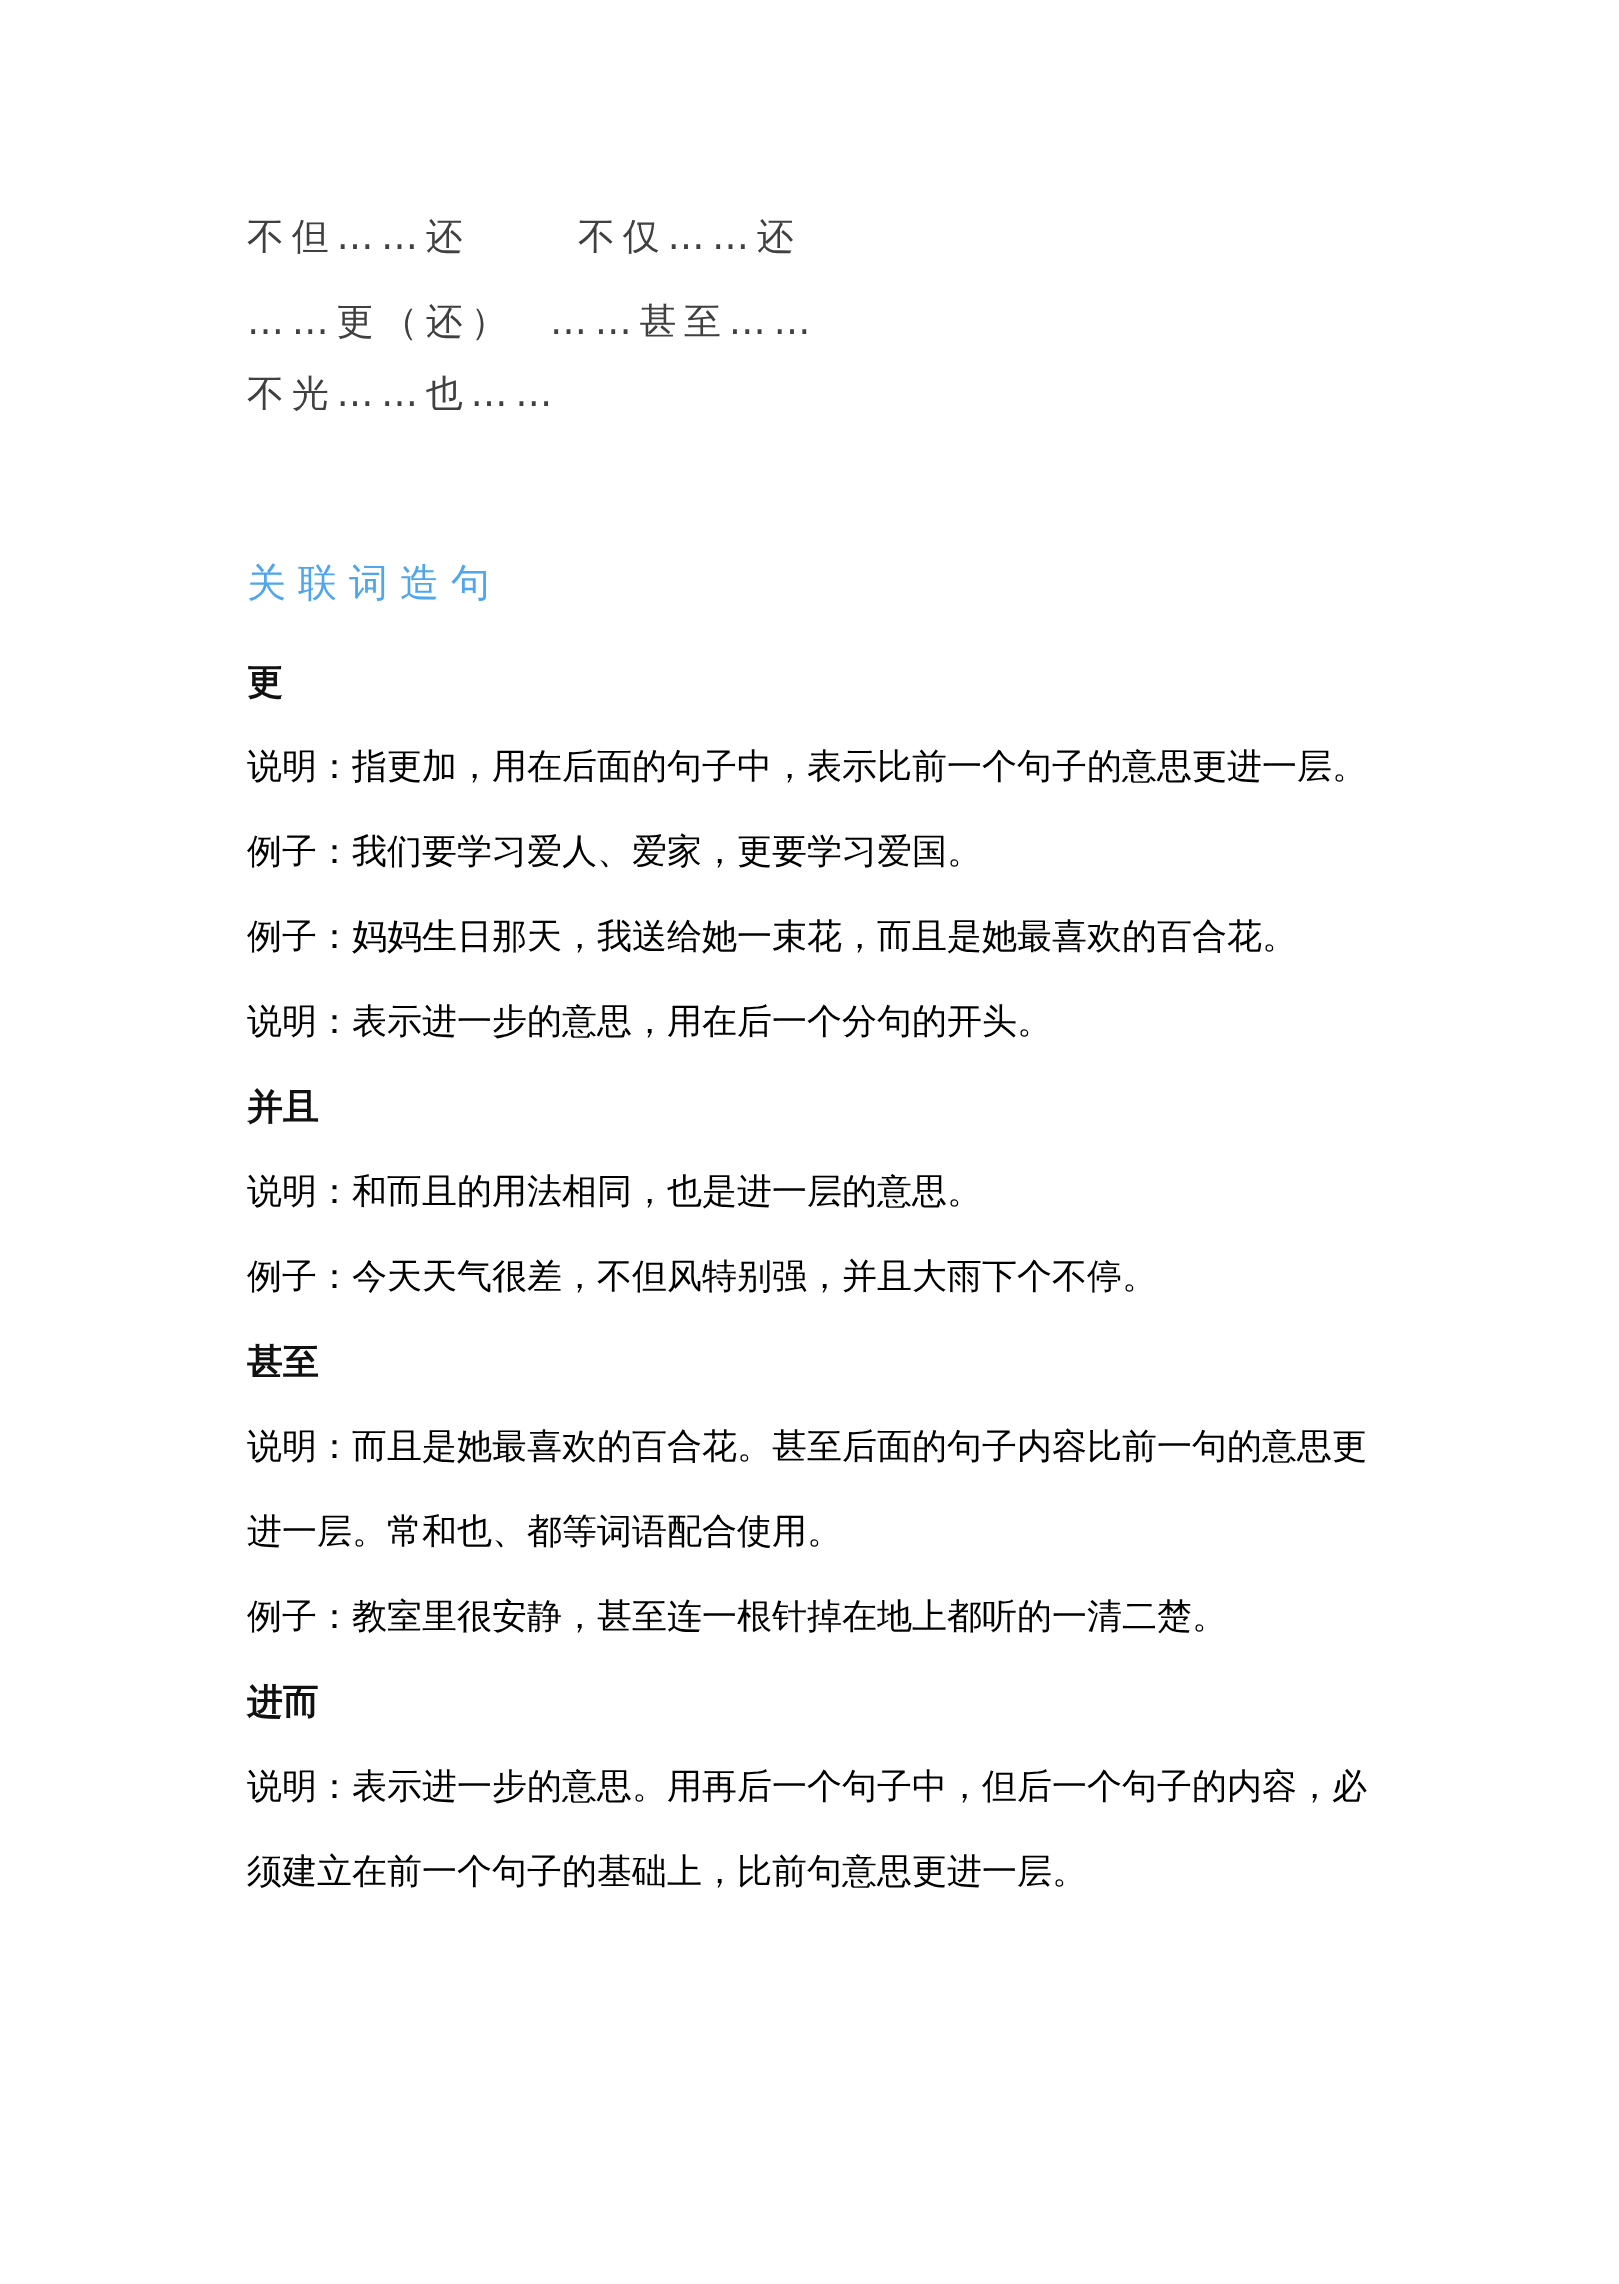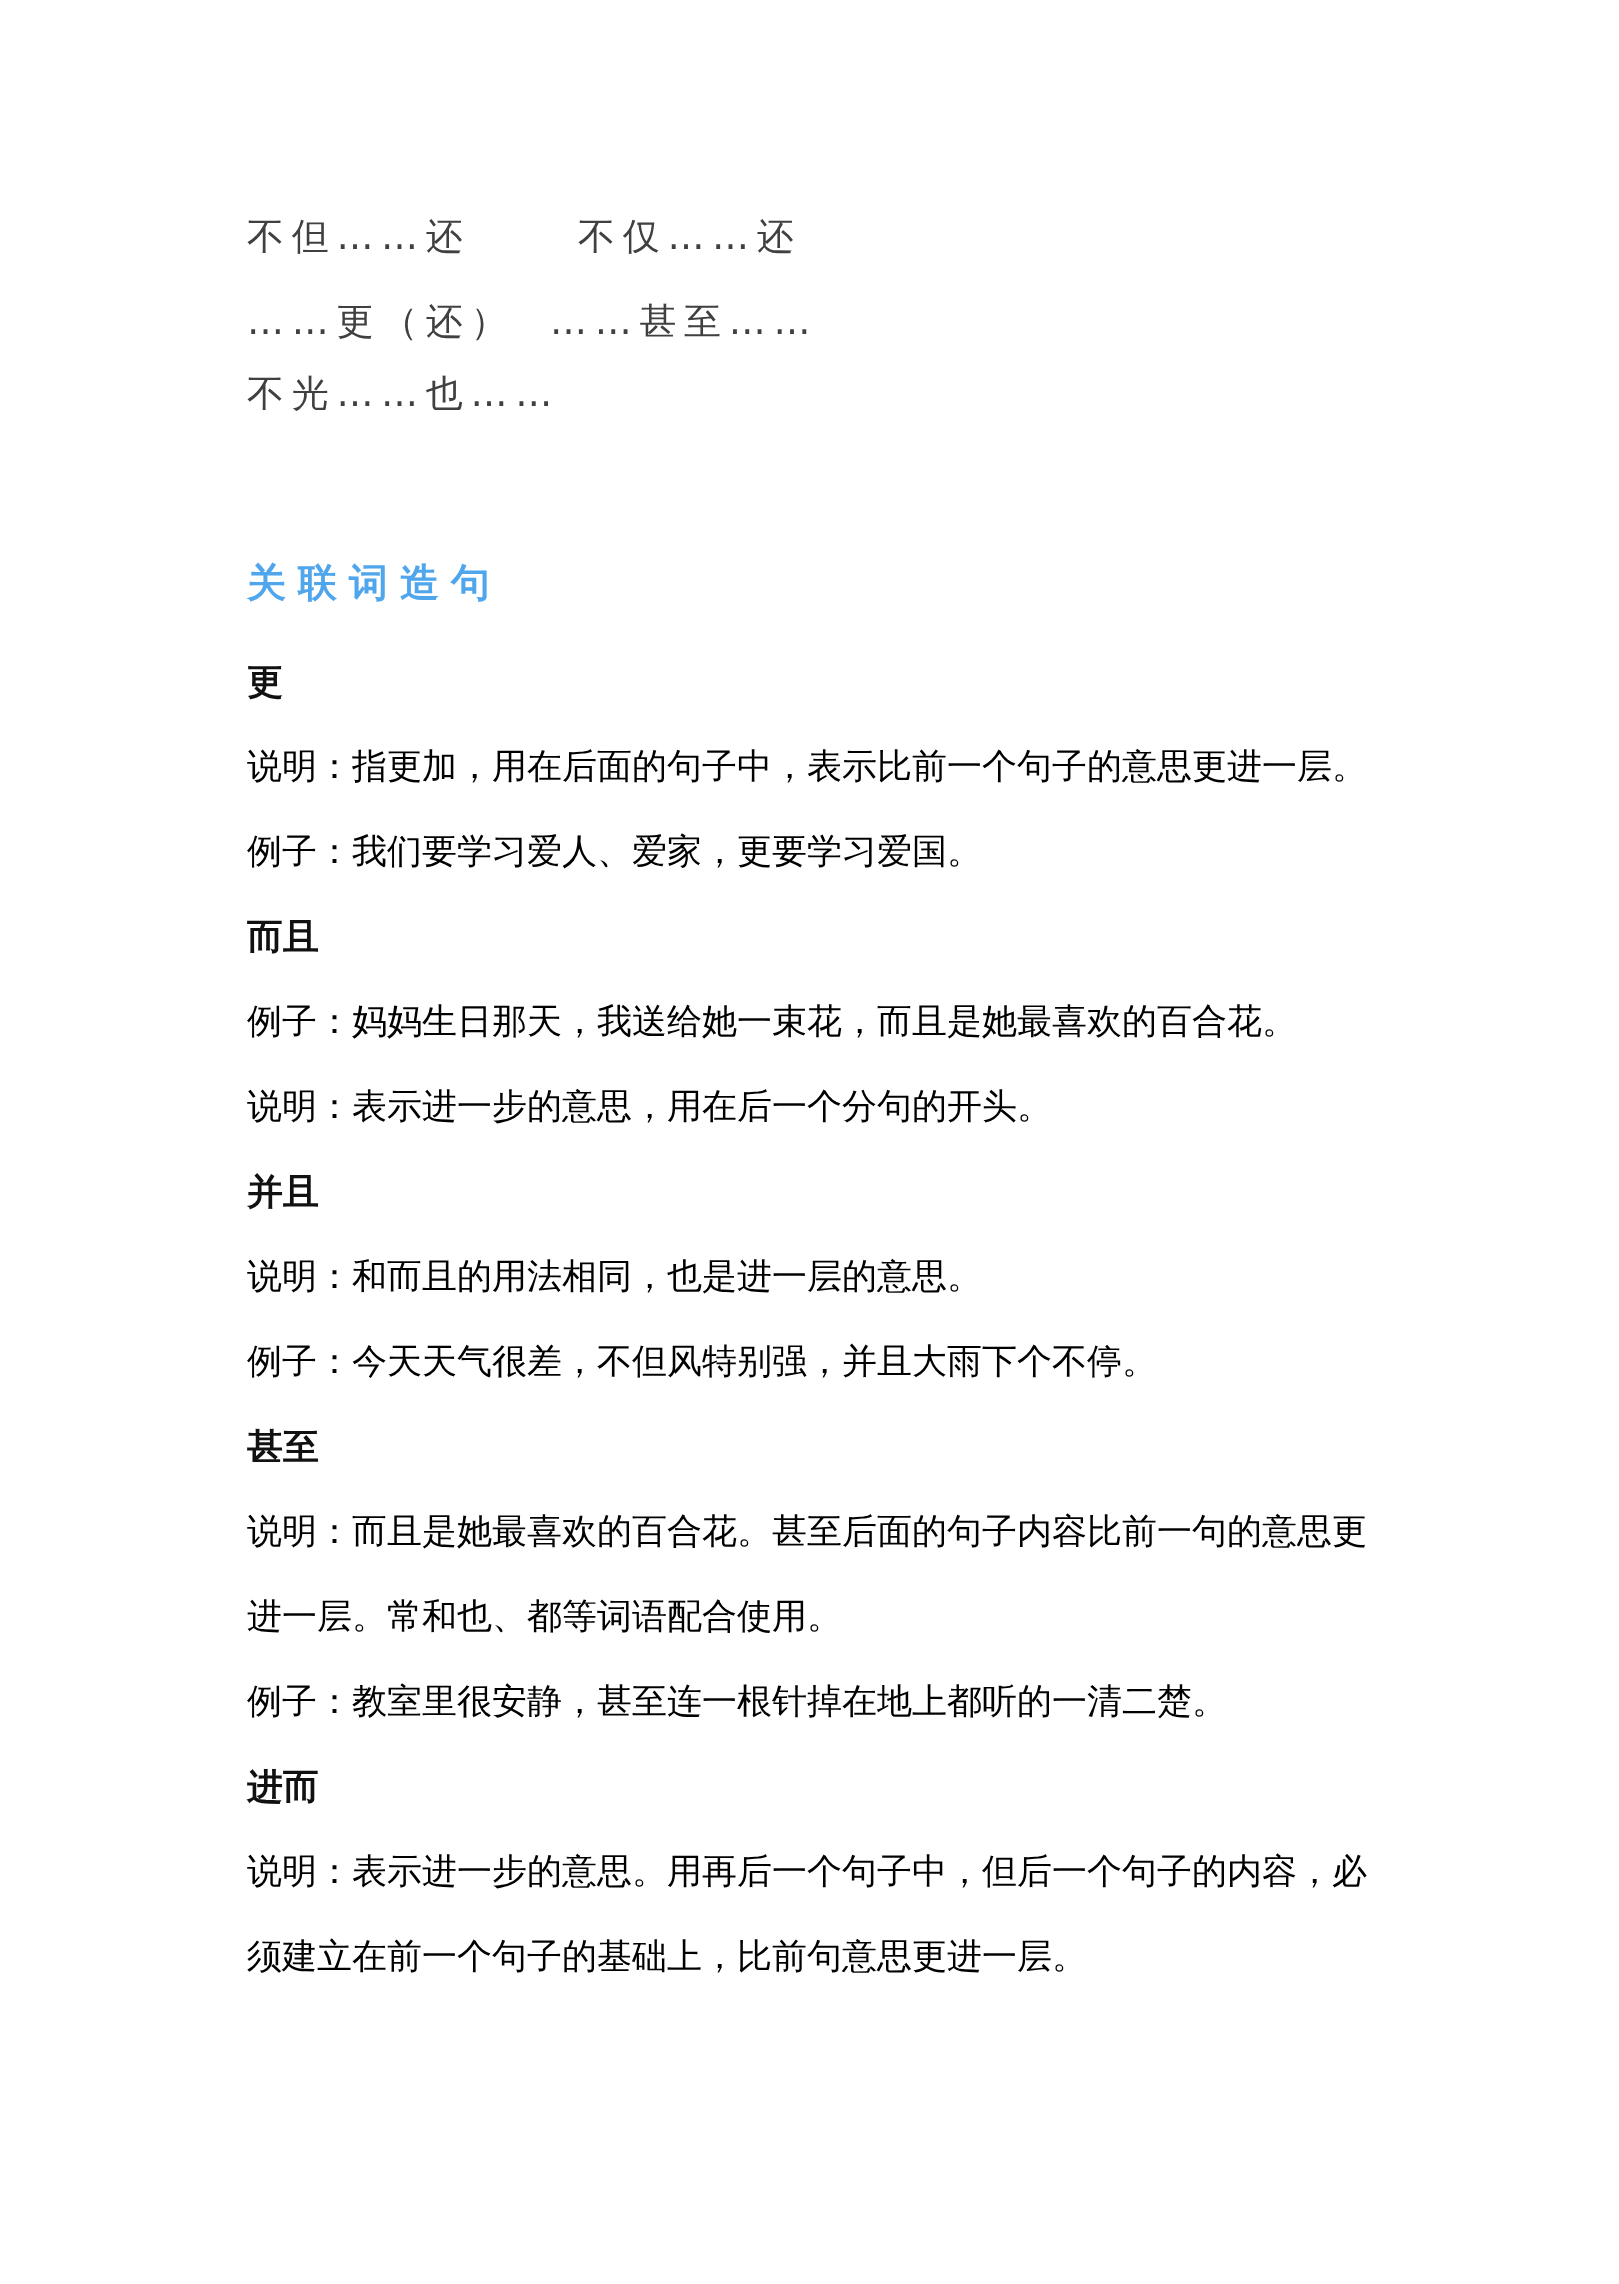--- a/index.html
+++ b/index.html
@@ -8,21 +8,21 @@
     font-family: "DejaVu Sans", "Liberation Sans", sans-serif;
     color: #111111;
   }
   .page { position: absolute; left: 247px; top: 0; width: 1146px; }
   .pair-row {
     position: absolute; left: 0; font-size: 37px; color: #404040;
     letter-spacing: 7.7px; white-space: nowrap;
   }
   .pair-row span { display: inline-block; }
   .heading {
-    position: absolute; left: 0; top: 556px; font-size: 39px; font-weight: bold;
+    position: absolute; left: 0; top: 556px; font-size: 39px; font-weight: normal;
     color: #4FA6EC; letter-spacing: 12px; white-space: nowrap;
   }
   .entries { position: absolute; left: 0; top: 639px; width: 1146px; }
   .term { font-size: 36px; font-weight: bold; line-height: 85px; height: 85px; color: #111; }
   .line { font-size: 35px; line-height: 85px; color: #000000; white-space: normal; }
 </style>
 </head>
 <body>
 
 <div class="page">
@@ -39,21 +39,20 @@
 
   <div class="heading">关联词造句</div>
 
   <div class="entries">
     <div>
       <div class="term">更</div>
       <div class="line">说明：指更加，用在后面的句子中，表示比前一个句子的意思更进一层。</div>
       <div class="line">例子：我们要学习爱人、爱家，更要学习爱国。</div>
     </div>
     <div>
-      <div class="term">而且</div>
       <div class="line">例子：妈妈生日那天，我送给她一束花，而且是她最喜欢的百合花。</div>
       <div class="line">说明：表示进一步的意思，用在后一个分句的开头。</div>
     </div>
     <div>
       <div class="term">并且</div>
       <div class="line">说明：和而且的用法相同，也是进一层的意思。</div>
       <div class="line">例子：今天天气很差，不但风特别强，并且大雨下个不停。</div>
     </div>
     <div>
       <div class="term">甚至</div>

